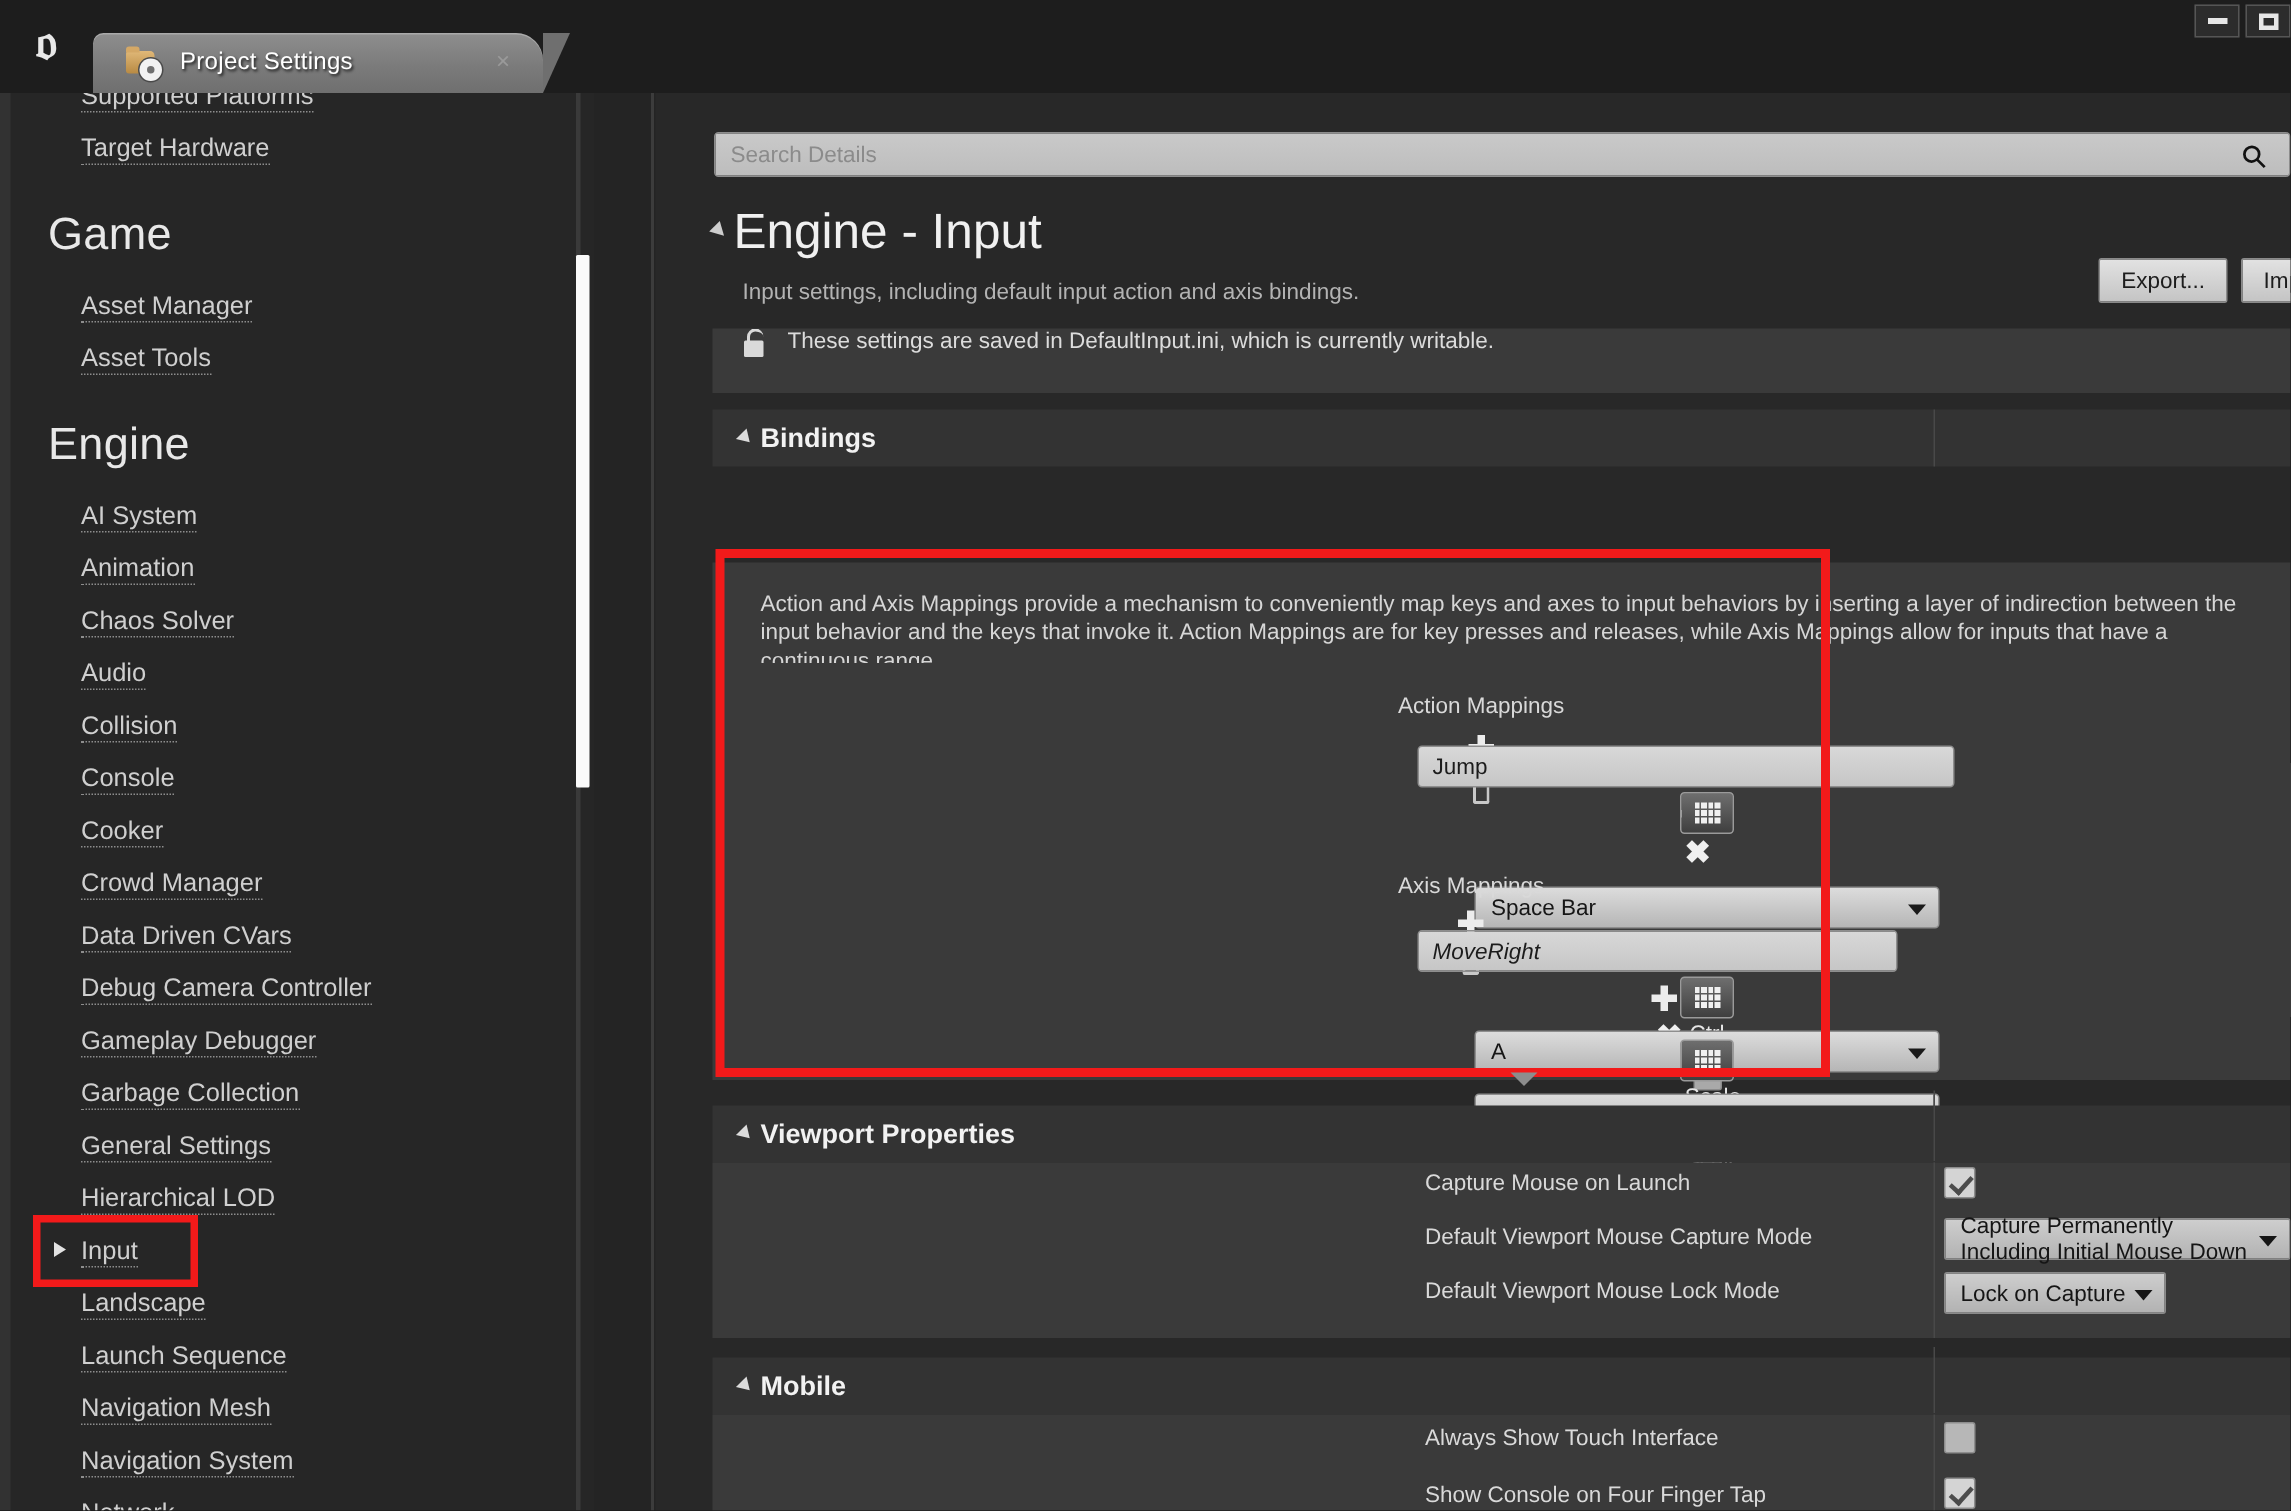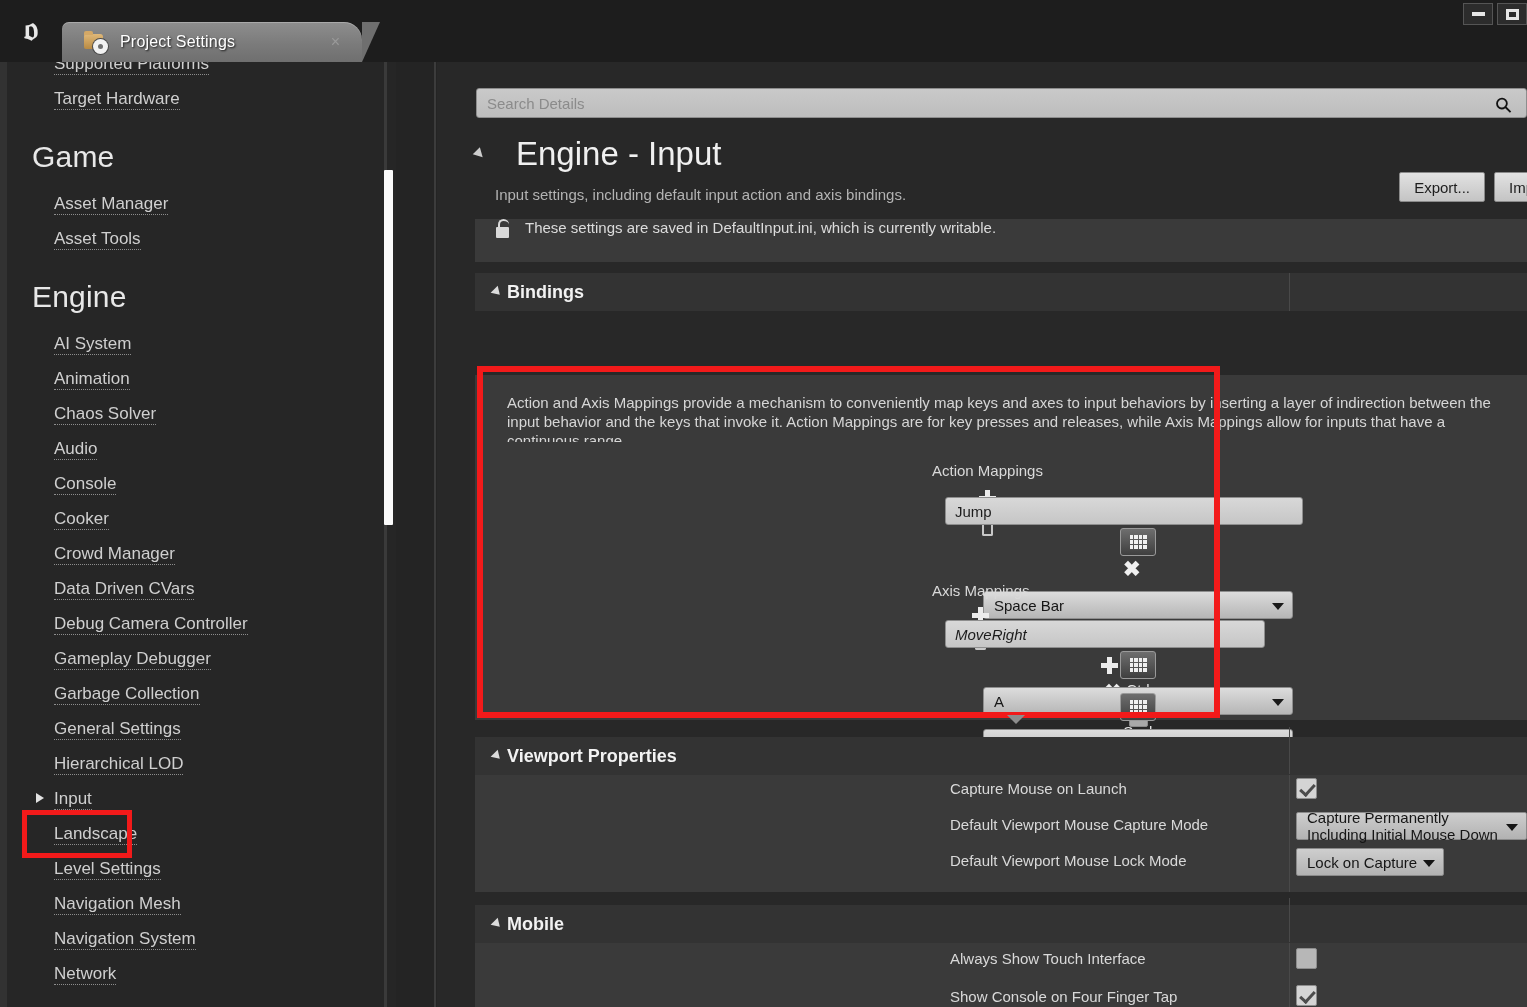--- a/index.html
+++ b/index.html
@@ -122,21 +122,21 @@
     border: 1px solid #8d8d8d; border-radius: 3px;
     font-family: "Liberation Sans", sans-serif; font-size: 15px; color: #222;
     padding: 0 36px 0 10px; outline: none;
   }
   .search-input::placeholder { color: #8b8b8b; }
   .search-icon {
     position: absolute; right: 10px; top: 4px; width: 22px; height: 22px;
     color: #111; font-size: 21px; line-height: 22px; transform: rotate(-45deg);
   }
 
-  .page-title-row { position: absolute; left: 38px; top: 74px; display: flex; align-items: center; gap: 27px; }
+  .page-title-row { position: absolute; left: 38px; top: 74px; display: flex; align-items: center; }
   .tri {
     width: 0; height: 0; margin-right: 5px;
     border-left: 9px solid #cdcdcd; border-top: 5px solid transparent;
     border-bottom: 5px solid transparent; transform: rotate(45deg);
   }
   .page-title { color: #f0f0f0; font-size: 33px; line-height: 36px; font-weight: normal; }
   .page-sub { position: absolute; left: 58px; top: 124px; color: #b3b3b3; font-size: 15px; }
 
   .topbtns { position: absolute; right: -22px; top: 110px; display: flex; gap: 9px; }
   .btn {
@@ -340,32 +340,33 @@
         <div class="sb-item"><span class="lbl">Supported Platforms</span></div>
         <div class="sb-item"><span class="lbl">Target Hardware</span></div>
         <div class="sb-group">Game</div>
         <div class="sb-item"><span class="lbl">Asset Manager</span></div>
         <div class="sb-item"><span class="lbl">Asset Tools</span></div>
         <div class="sb-group">Engine</div>
         <div class="sb-item"><span class="lbl">AI System</span></div>
         <div class="sb-item"><span class="lbl">Animation</span></div>
         <div class="sb-item"><span class="lbl">Chaos Solver</span></div>
         <div class="sb-item"><span class="lbl">Audio</span></div>
+        <div class="sb-item"><span class="lbl">Collision</span></div>
         <div class="sb-item"><span class="lbl">Console</span></div>
         <div class="sb-item"><span class="lbl">Cooker</span></div>
         <div class="sb-item"><span class="lbl">Crowd Manager</span></div>
         <div class="sb-item"><span class="lbl">Data Driven CVars</span></div>
         <div class="sb-item"><span class="lbl">Debug Camera Controller</span></div>
         <div class="sb-item"><span class="lbl">Gameplay Debugger</span></div>
         <div class="sb-item"><span class="lbl">Garbage Collection</span></div>
         <div class="sb-item"><span class="lbl">General Settings</span></div>
         <div class="sb-item"><span class="lbl">Hierarchical LOD</span></div>
         <div class="sb-item"><span class="arrow"></span><span class="lbl">Input</span></div>
         <div class="sb-item"><span class="lbl">Landscape</span></div>
-        <div class="sb-item"><span class="lbl">Level Settings</span></div>
+        <div class="sb-item"><span class="lbl">Launch Sequence</span></div>
         <div class="sb-item"><span class="lbl">Navigation Mesh</span></div>
         <div class="sb-item"><span class="lbl">Navigation System</span></div>
         <div class="sb-item"><span class="lbl">Network</span></div>
       </div>
     <div class="sb-scroll"></div>
     <div class="sb-thumb"></div>
   </div>
   <div class="sb-divider"></div>
   <div class="hl-input"></div>
 

